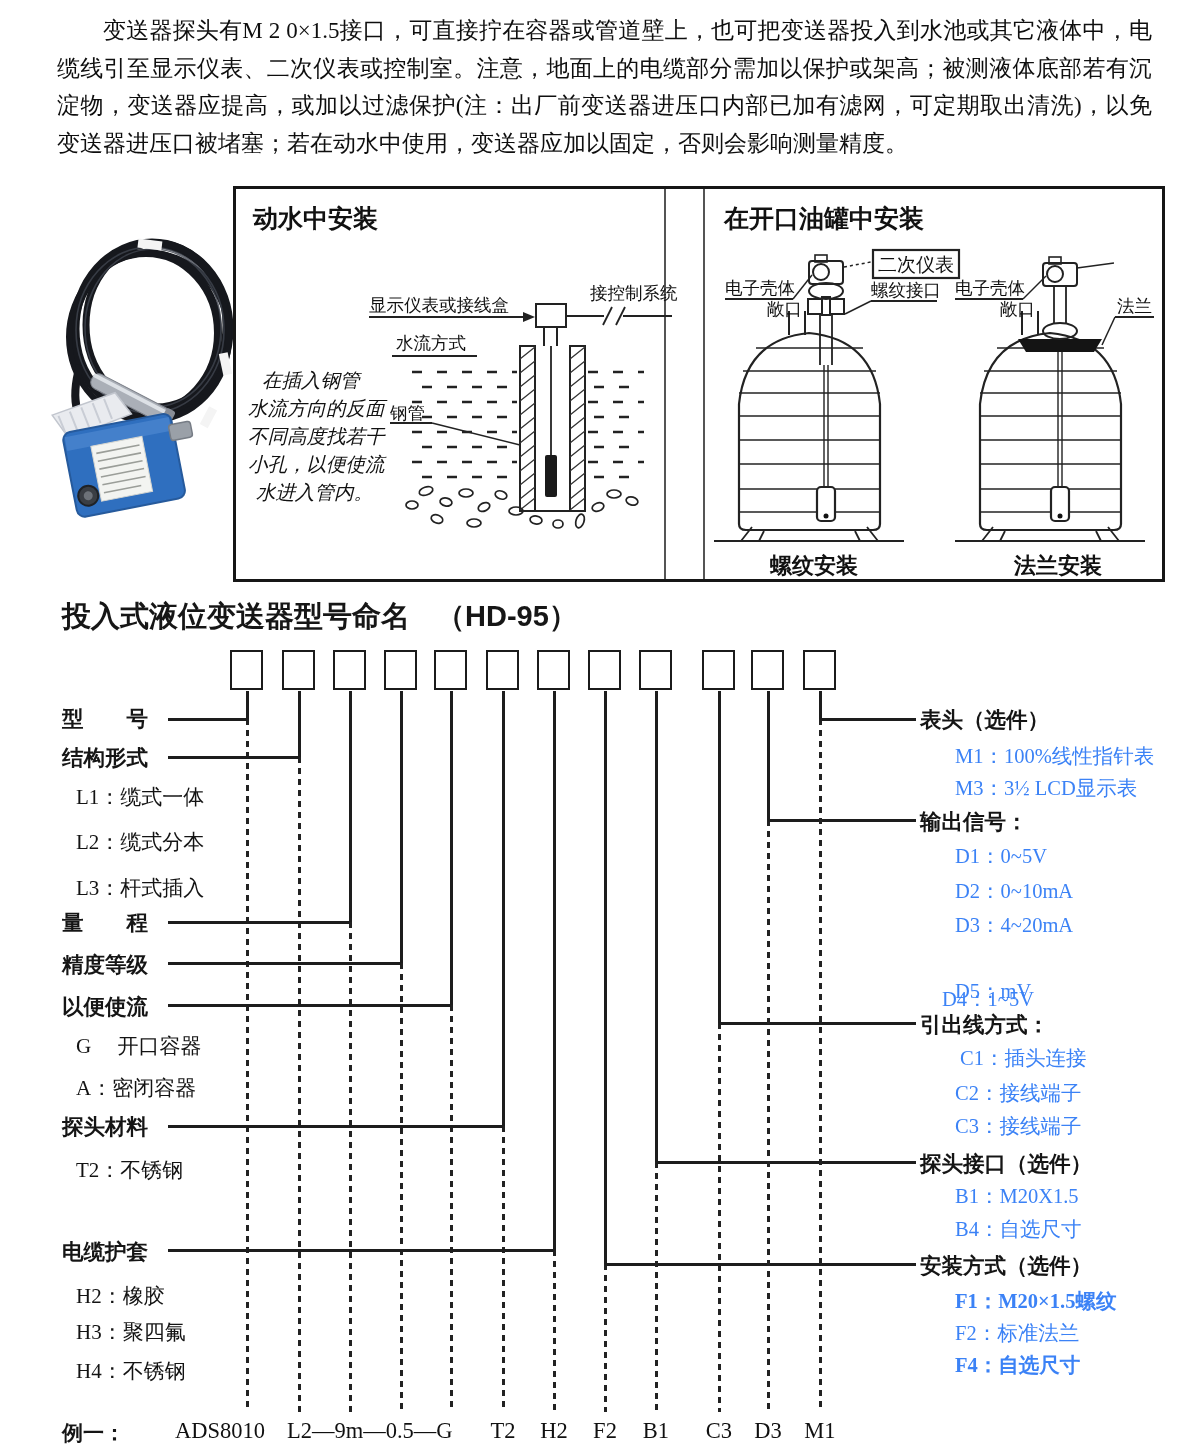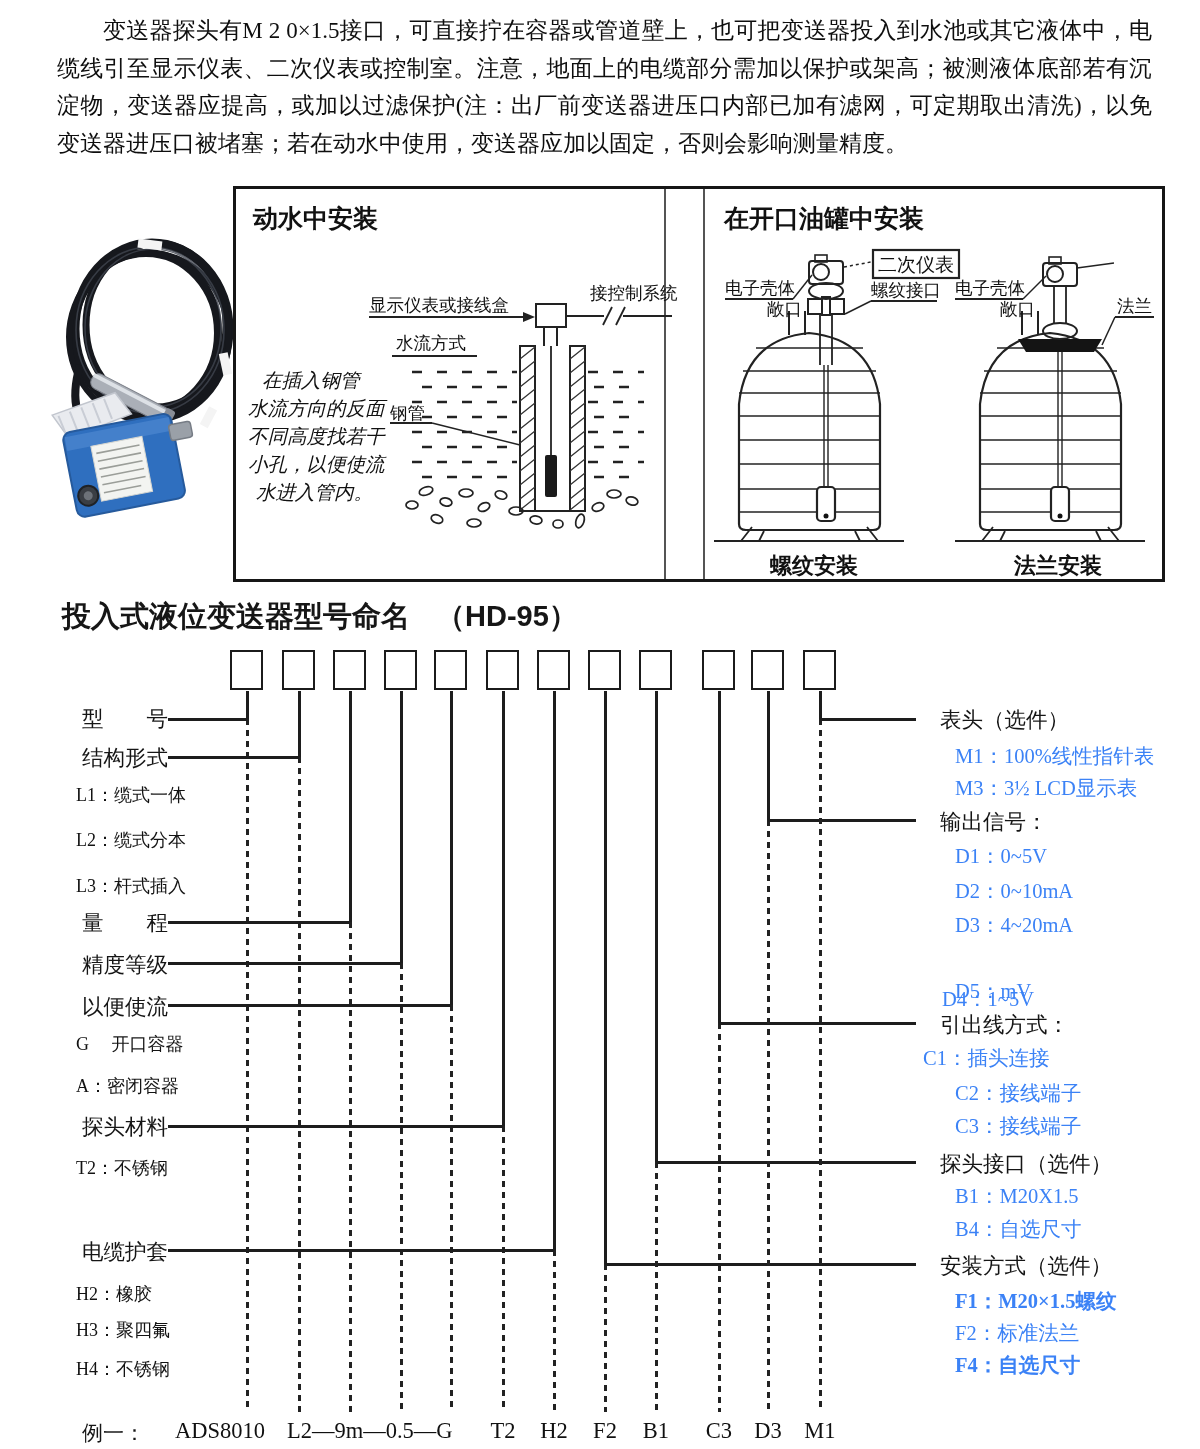--- a/index.html
+++ b/index.html
@@ -14,22 +14,22 @@
   .figbox svg{display:block;}
   svg text{fill:#111;font-family:"Liberation Serif","DejaVu Serif",serif;}
   svg text.t-title{font-family:"Liberation Sans","DejaVu Sans",sans-serif;font-weight:bold;font-size:25px;}
   svg text.t-lbl{font-size:17.5px;}
   svg text.t-note{font-size:19.5px;font-style:italic;}
   svg text.t-cap{font-size:22px;font-weight:bold;}
   svg text.t-box{font-size:19px;}
   
   .naming-title{left:62px;top:597px;display:flex;gap:26px;align-items:baseline;
         font-family:"Liberation Sans","DejaVu Sans",sans-serif;font-weight:bold;font-size:29px;color:#161616;}
-  .gt{font-family:"Liberation Sans","DejaVu Sans",sans-serif;font-weight:normal;font-size:21.5px;color:#151515;white-space:nowrap;margin-left:20px;}
-  .opt{font-size:18px;color:#131313;white-space:nowrap;}
+  .gt{font-family:"Liberation Sans","DejaVu Sans",sans-serif;font-weight:bold;font-size:21.5px;color:#151515;white-space:nowrap;}
+  .opt{font-size:21px;color:#131313;white-space:nowrap;}
   .optR{font-size:20.5px;color:#3b82f6;white-space:nowrap;}
   .codebox{position:absolute;width:29px;height:36px;border:2.5px solid #1b1b1b;background:#fff;}
   .stem-solid{position:absolute;width:2.5px;background:#1d1d1d;}
   .stem-dash{position:absolute;width:2.5px;
      background:repeating-linear-gradient(to bottom,#222 0 6px,transparent 6px 11px);}
   .conn{position:absolute;height:2.5px;background:#1d1d1d;}
   .exv{font-size:22.5px;color:#101010;white-space:nowrap;}
 </style>
 </head>
 <body>
@@ -325,21 +325,21 @@
   <div class="abs gt" style="left:920px;top:1149px;">探头接口（选件）</div>
   <div class="abs gt" style="left:920px;top:1251px;">安装方式（选件）</div>
 
   <div class="abs optR" style="left:955px;top:742px;">M1：100%线性指针表</div>
   <div class="abs optR" style="left:955px;top:774px;">M3：3½ LCD显示表</div>
   <div class="abs optR" style="left:955px;top:842px;">D1：0~5V</div>
   <div class="abs optR" style="left:955px;top:877px;">D2：0~10mA</div>
   <div class="abs optR" style="left:955px;top:911px;">D3：4~20mA</div>
   <div class="abs optR" style="left:942px;top:945px;margin-top:40px;">D4：1~5V</div>
   <div class="abs optR" style="left:955px;top:977px;">D5：mV</div>
-  <div class="abs optR" style="left:923px;top:1044px;font-family:Liberation Serif, serif;">C1：插头连接</div>
+  <div class="abs optR" style="left:960px;top:1044px;font-family:Liberation Serif, serif;">C1：插头连接</div>
   <div class="abs optR" style="left:955px;top:1079px;">C2：接线端子</div>
   <div class="abs optR" style="left:955px;top:1112px;">C3：接线端子</div>
   <div class="abs optR" style="left:955px;top:1182px;">B1：M20X1.5</div>
   <div class="abs optR" style="left:955px;top:1215px;">B4：自选尺寸</div>
   <div class="abs optR" style="left:955px;top:1287px;font-weight:bold;">F1：M20×1.5螺纹</div>
   <div class="abs optR" style="left:955px;top:1319px;">F2：标准法兰</div>
   <div class="abs optR" style="left:955px;top:1351px;font-weight:bold;">F4：自选尺寸</div>
 
   <div class="abs gt" style="left:62px;top:1419px;font-size:21px;">例一：</div>
   <div class="abs exv" style="left:220px;top:1418px;transform:translateX(-50%);">ADS8010</div>

